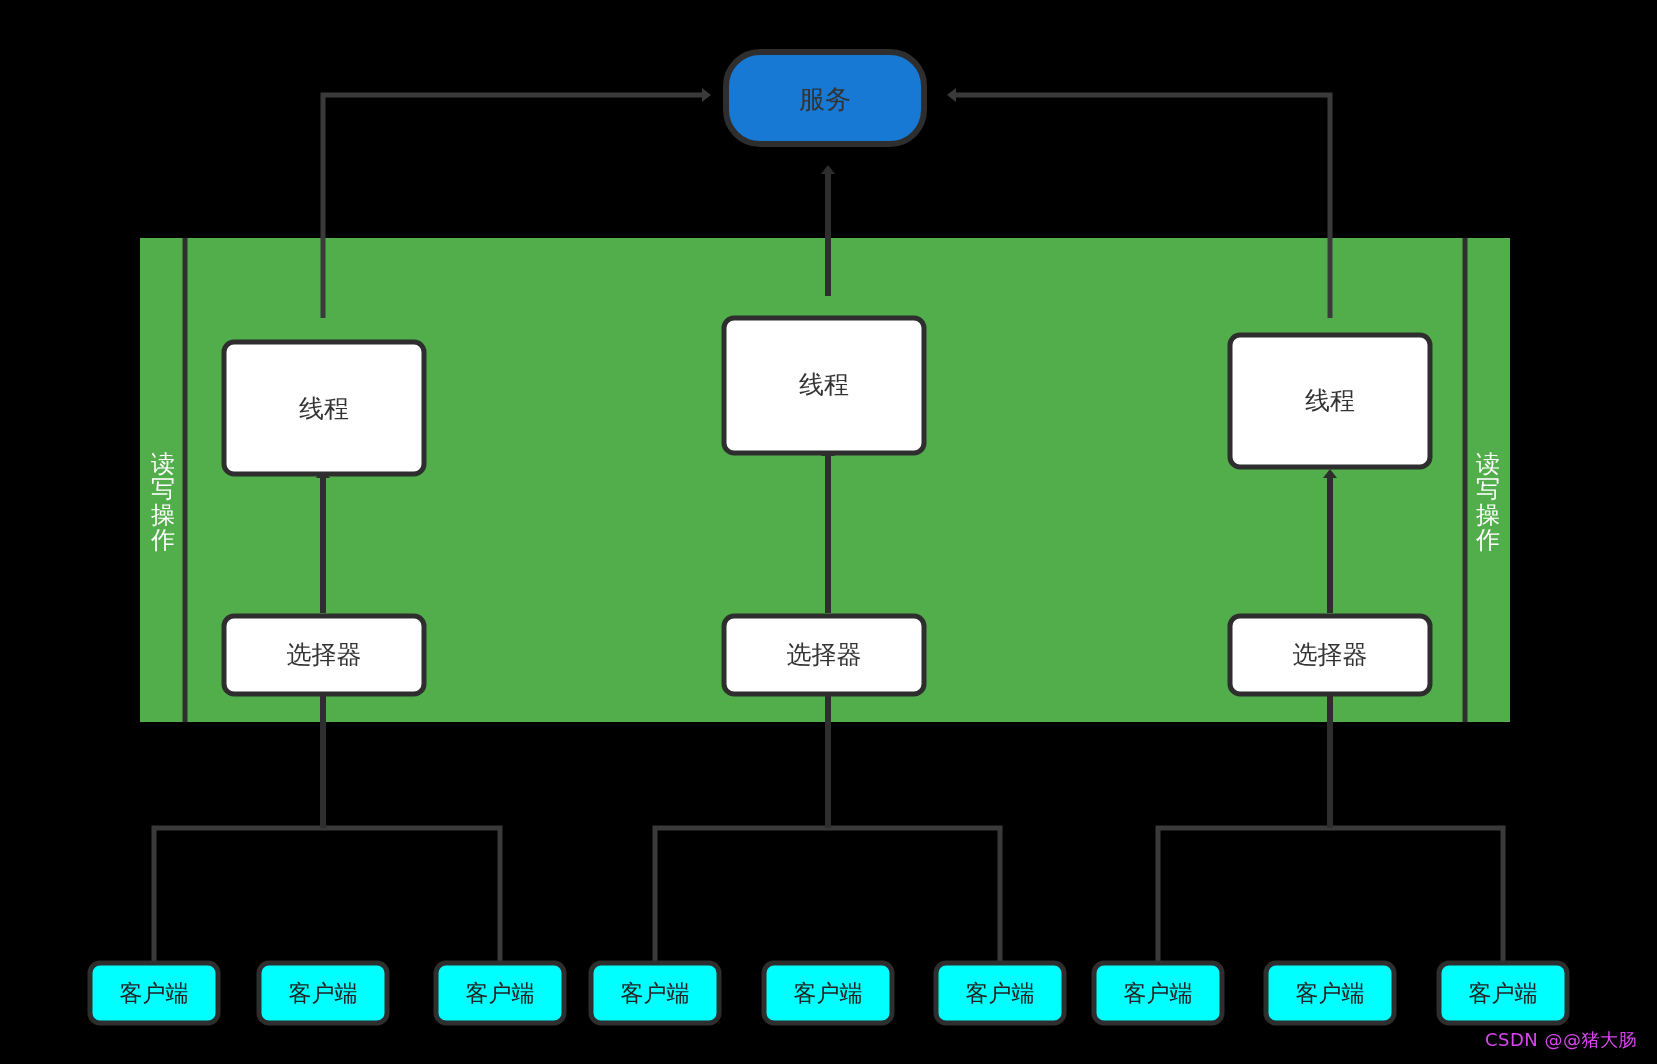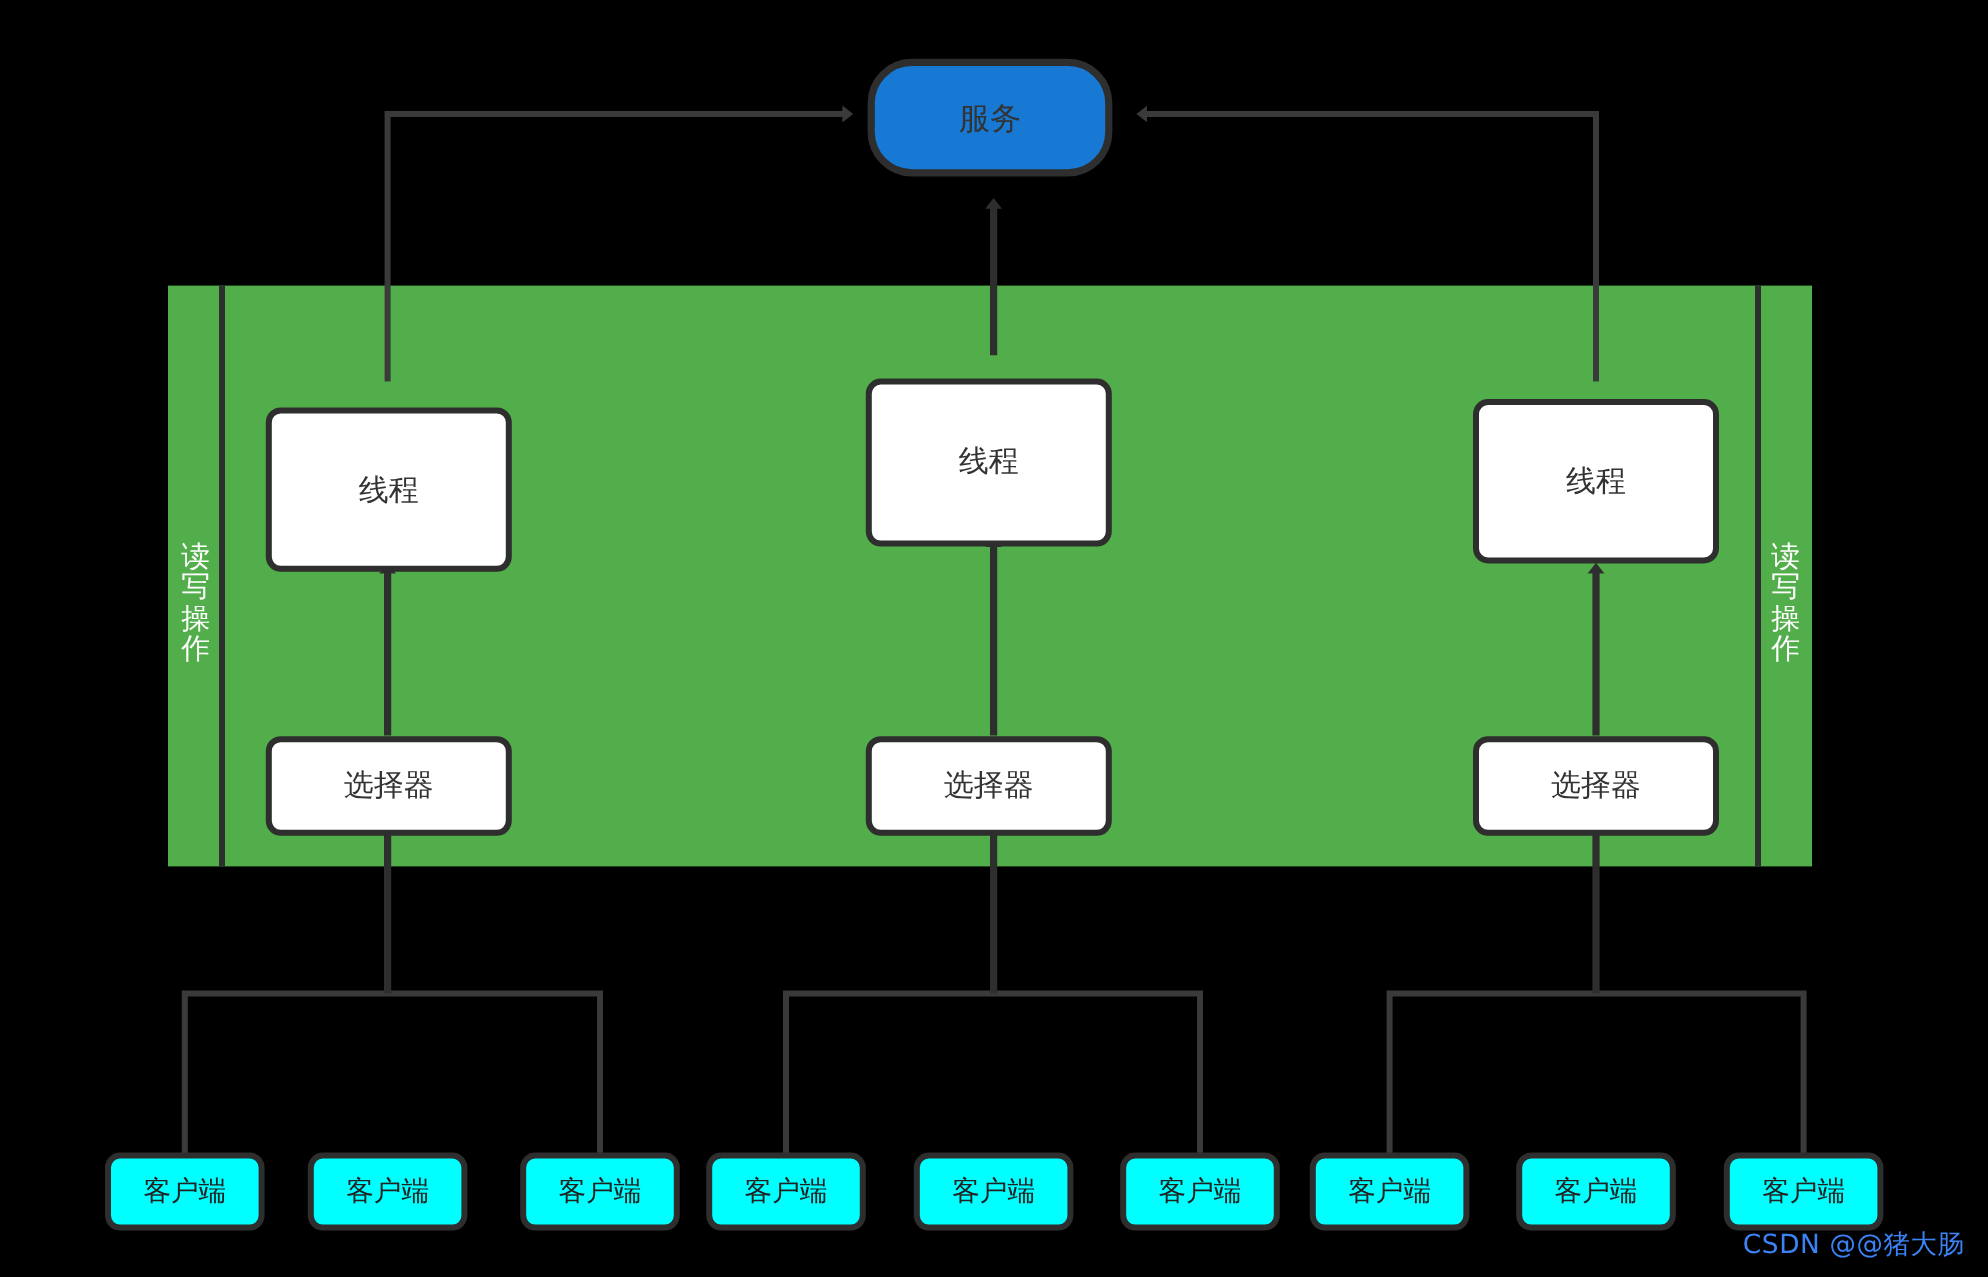--- a/index.html
+++ b/index.html
@@ -25,22 +25,22 @@
   }
   .node-label {
     font-family: "DejaVu Sans", "Liberation Sans", sans-serif;
     text-anchor: middle;
     dominant-baseline: middle;
   }
   .watermark-text {
     position: absolute;
     right: 20px;
     bottom: 12px;
-    color: #3b82f6;
-    font-size: 22px;
+    color: #d946ef;
+    font-size: 18px;
     font-family: "DejaVu Sans", "Liberation Sans", sans-serif;
     letter-spacing: 0.5px;
     white-space: nowrap;
   }
   .vlabel {
     position: absolute;
     color: #ffffff;
     font-size: 24px;
     line-height: 1.06;
     font-family: "DejaVu Sans", "Liberation Sans", sans-serif;

